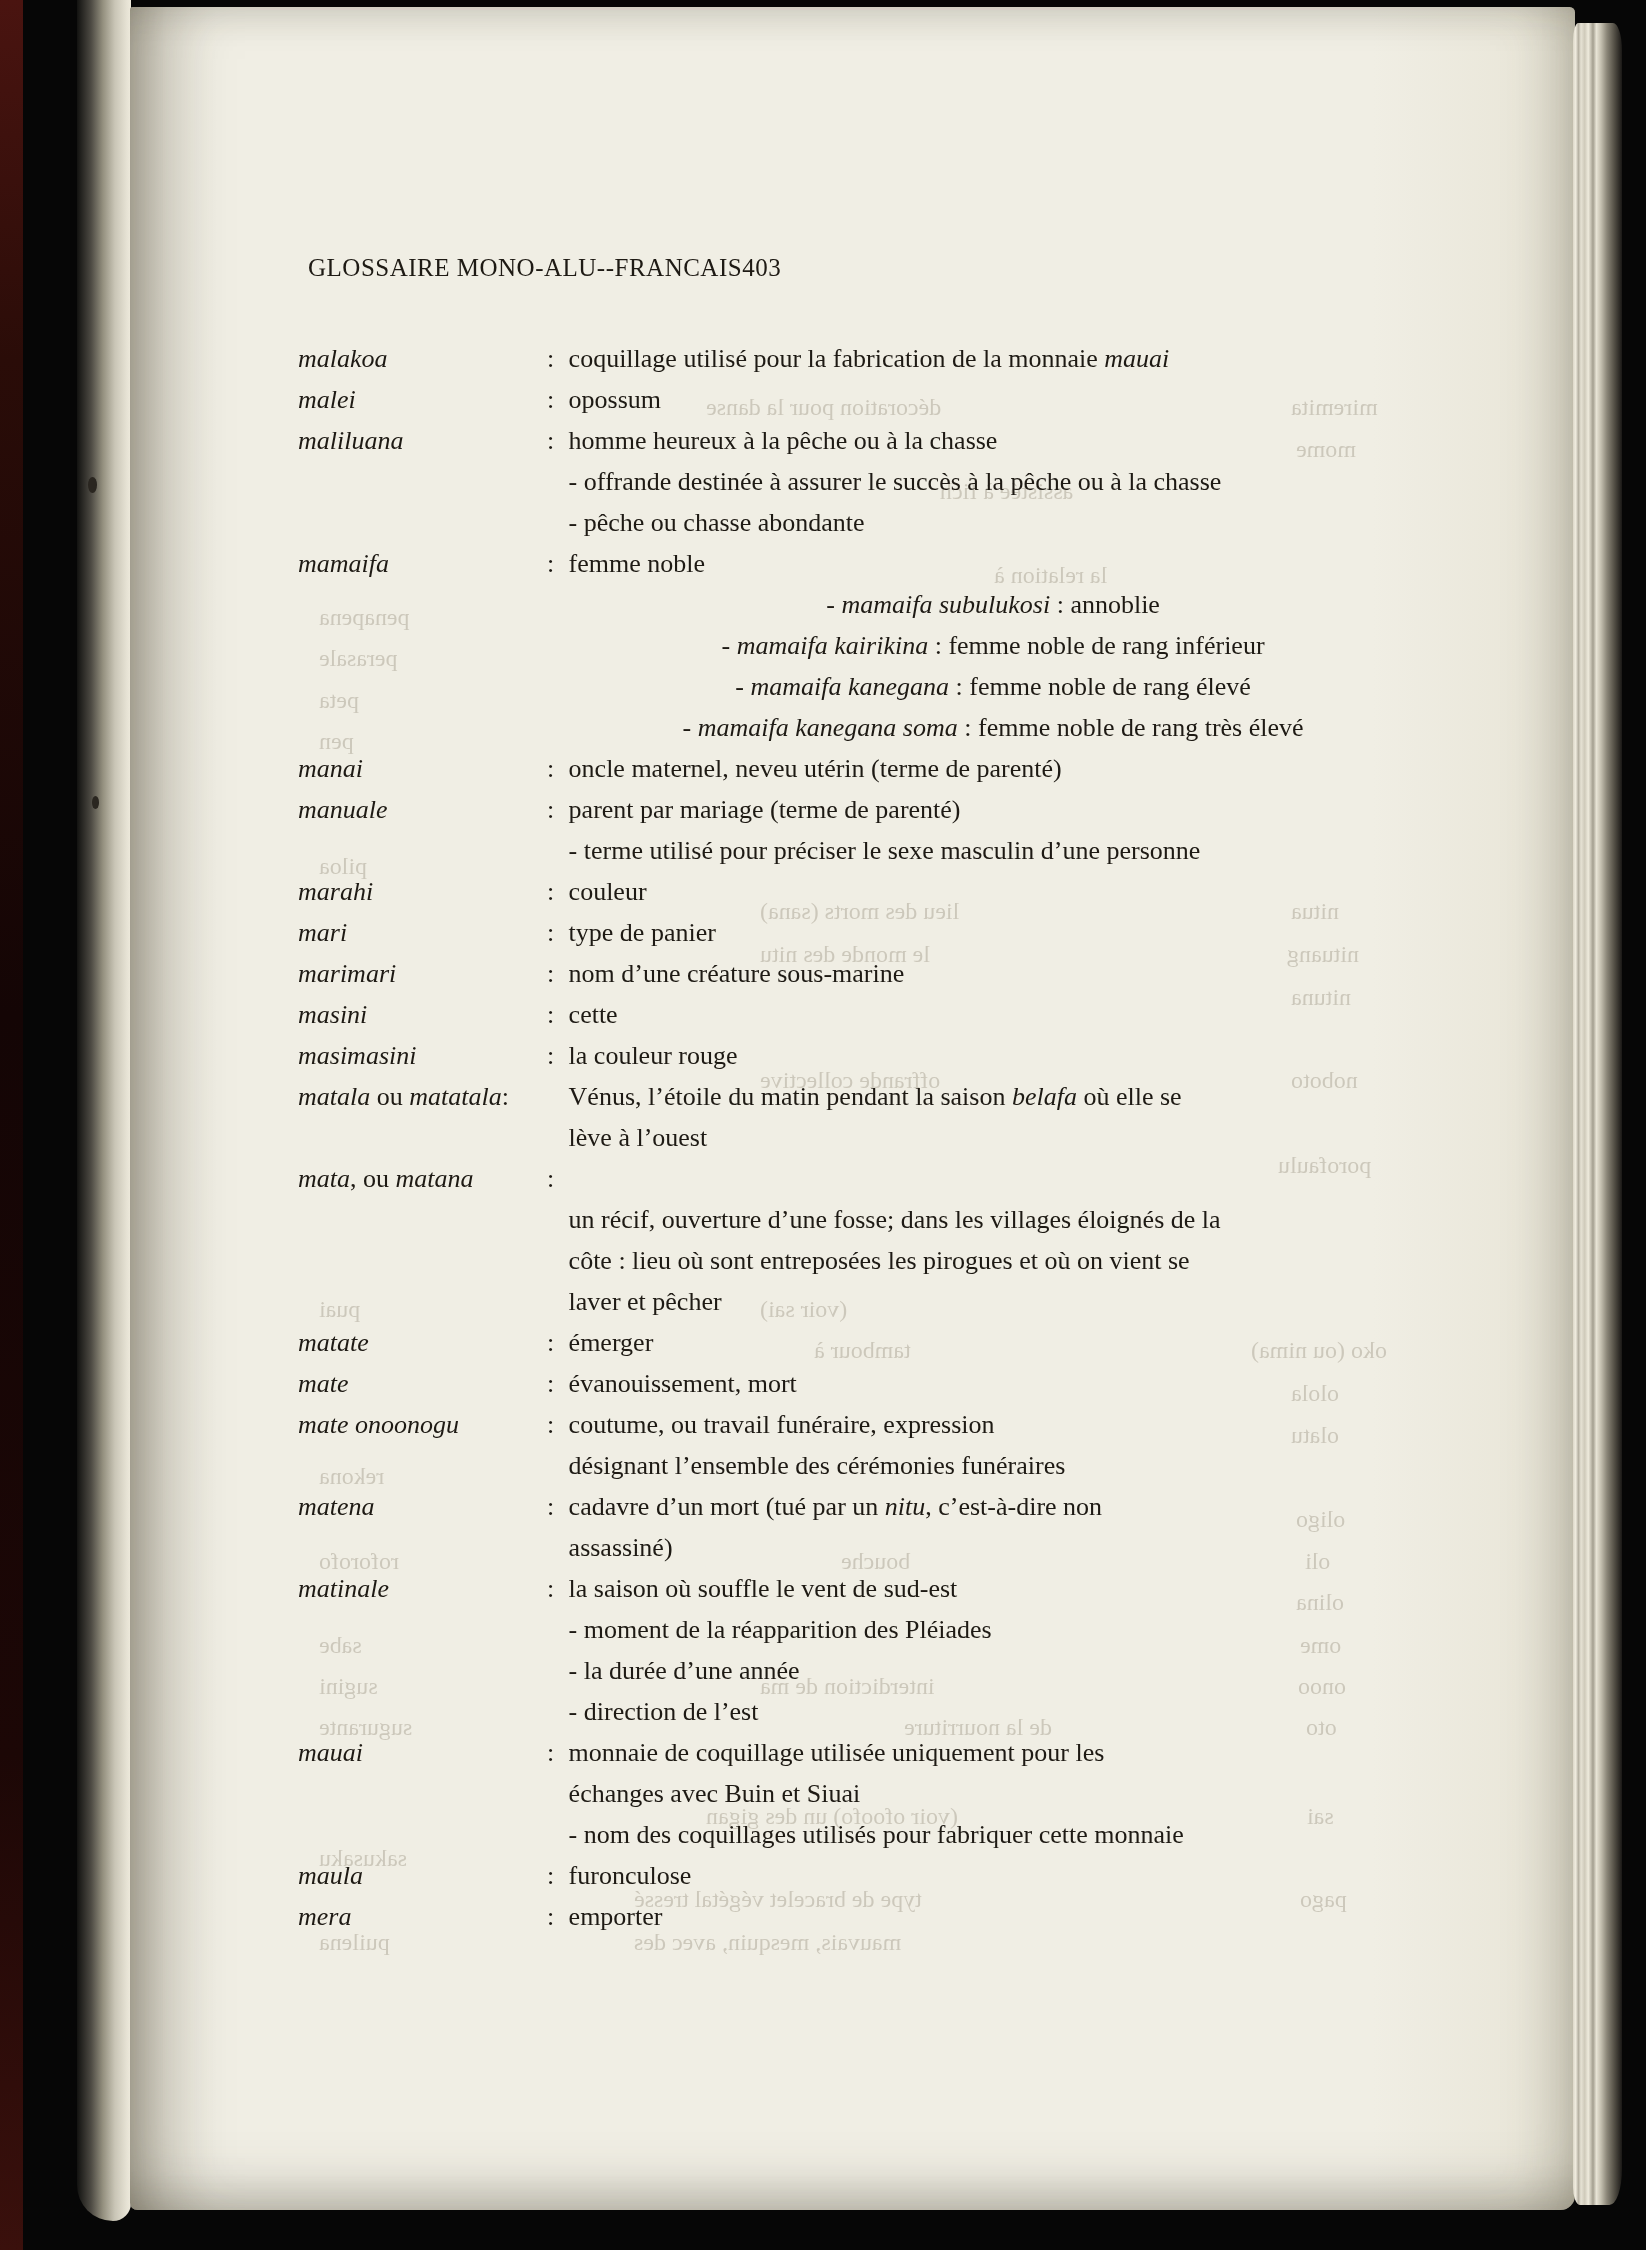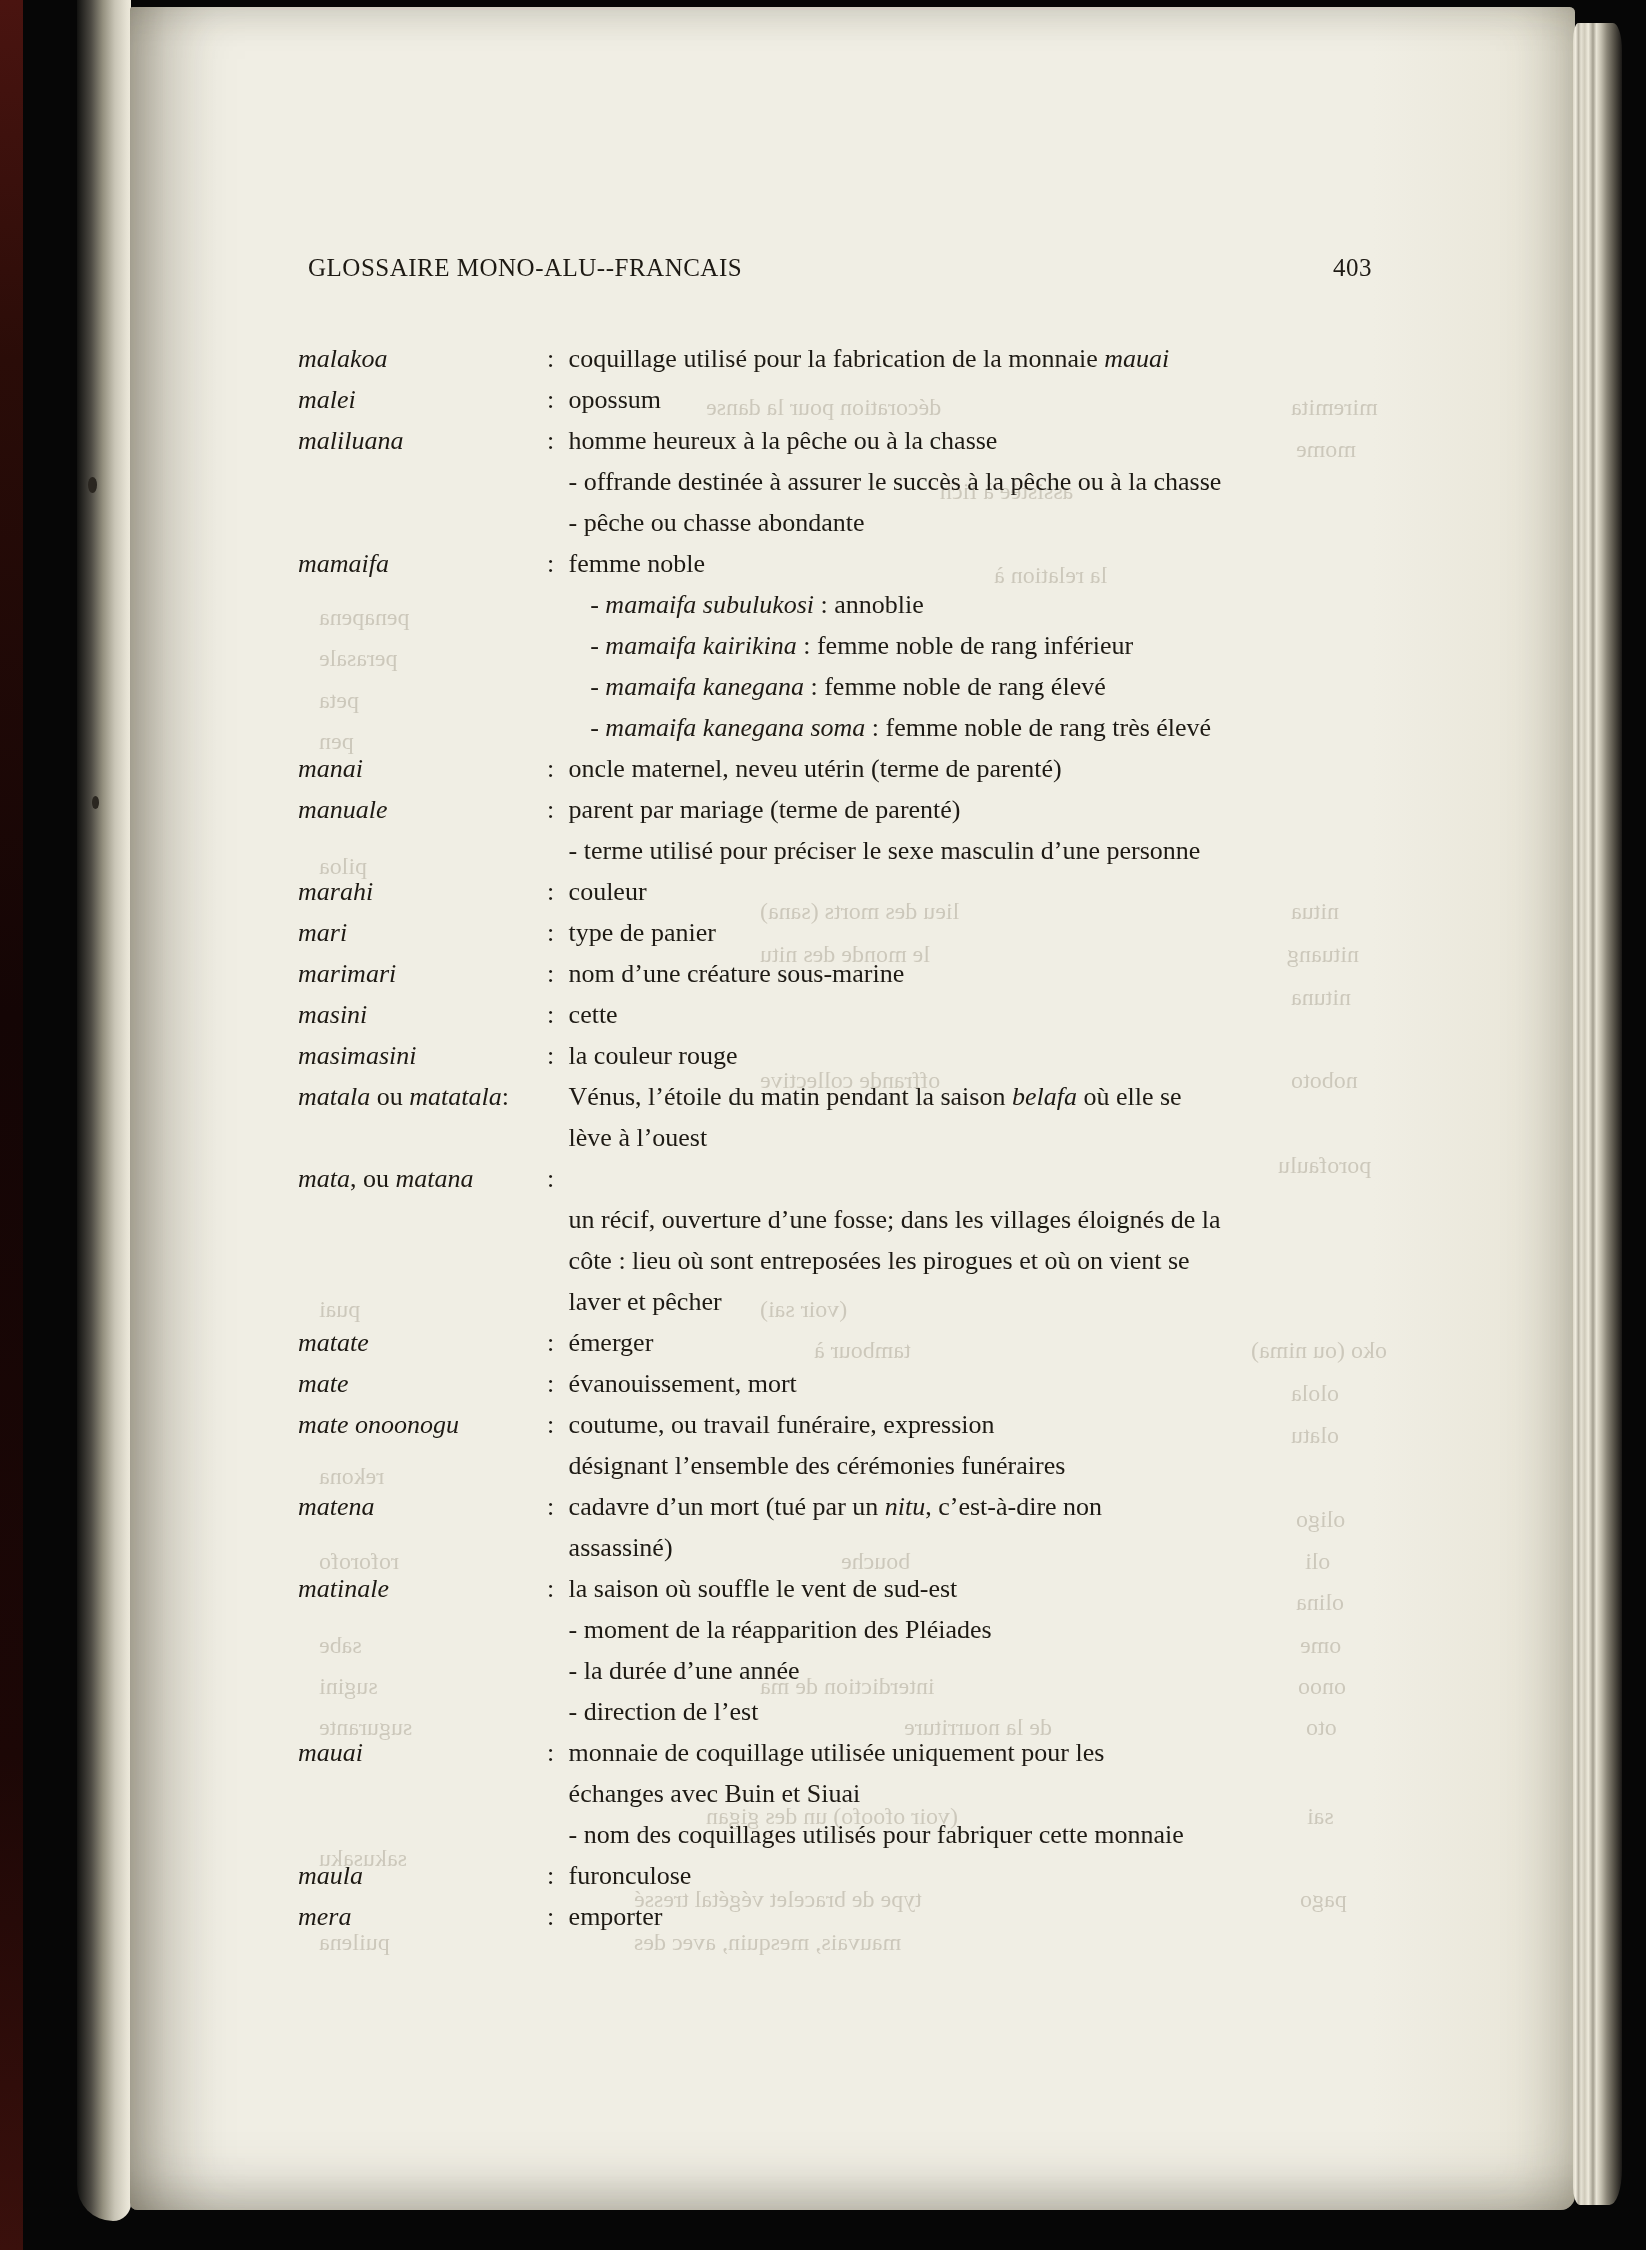--- a/index.html
+++ b/index.html
@@ -37,31 +37,31 @@
   .page-stack{
     position:absolute;left:1573px;top:23.4px;width:49px;height:2182px;
     background:repeating-linear-gradient(90deg,
       #ddd8c9 0px,#f0ecdf 2.7px,#b5b0a1 5.4px,#e6e2d4 8px,#cfcaba 11.7px,
       #efebdd 15.3px,#a39e8f 20px,#e8e4d6 23.4px,#c4bfaf 28px,#8a8577 34px,
       #565248 41px,#1a1816 49px);
     border-radius:5.4px 9px 12.6px 7.2px / 18px 27px 36px 18px;
   }
   .header{
     position:absolute;left:178px;right:203px;top:245px;z-index:2;
-    display:flex;justify-content:space-between;align-items:baseline;
+    display:flex;justify-content:flex-start;align-items:baseline;
     font-size:25px;line-height:31px;color:var(--ink,#1e1a14);letter-spacing:0.5px;
   }
   .glossary{
     position:absolute;left:168px;top:331px;width:1098px;z-index:2;
     font-size:26px;color:var(--ink,#1e1a14);
   }
   .row{display:grid;grid-template-columns:249px 21.6px 1fr;align-items:baseline;line-height:41px;}
   .cell{white-space:nowrap;}
   .cell.head{font-style:normal;}
-  .cell.body.ind{padding-left:21.6px;}
+  .cell.body.ind{padding-left:21.6px;text-align:center;}
   .it{font-style:italic;}
   
   .ghost-layer{position:absolute;inset:0;z-index:1;pointer-events:none;overflow:hidden;}
   .ghost{
     position:absolute;white-space:nowrap;font-size:24px;line-height:27px;
     color:var(--ghost,#7d7360);opacity:0.30;filter:blur(0.7px);
     transform:scaleX(-1);
   }
 </style>
 </head>

